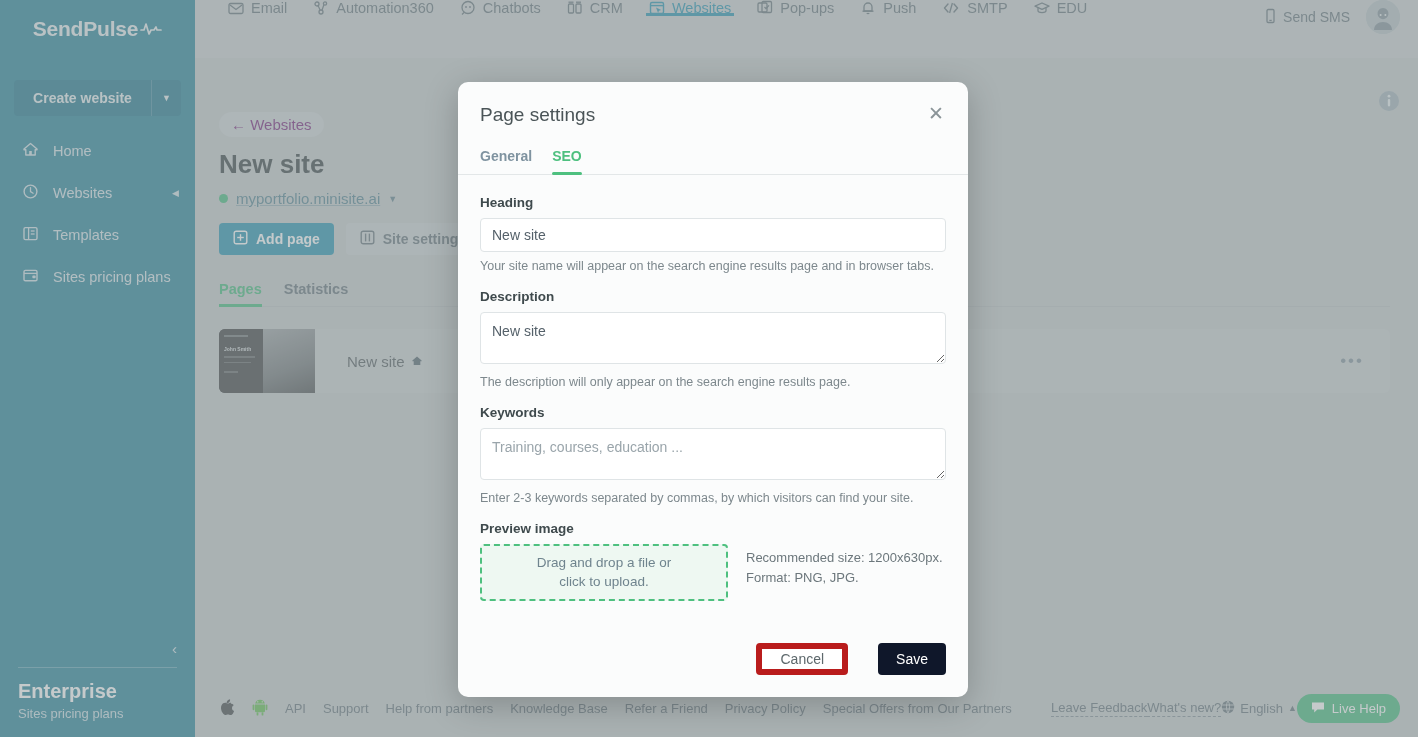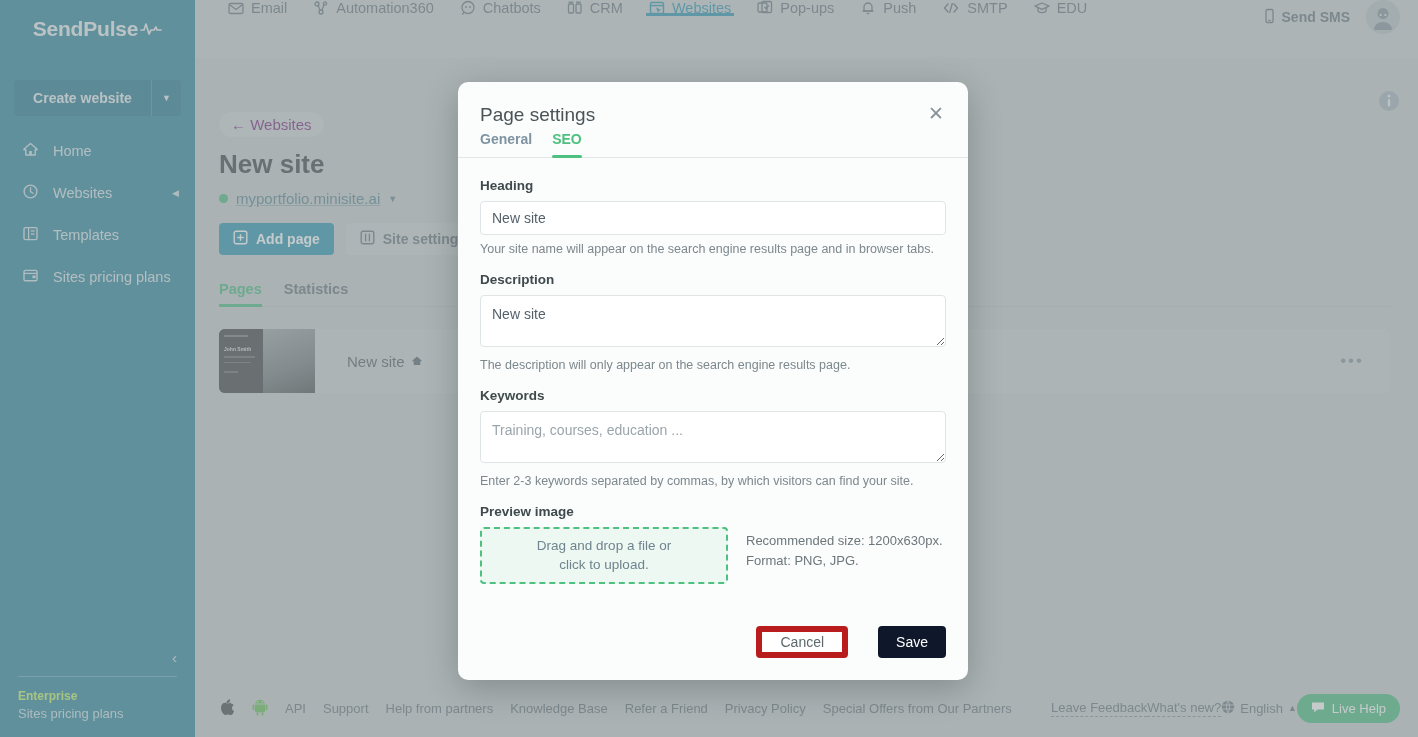--- a/index.html
+++ b/index.html
@@ -37,21 +37,21 @@
     position: relative; cursor: pointer;
   }
   .navitem.active { color: #1d8fae; }
   .navitem.active::after {
     content: ""; position: absolute; left: 10px; right: 10px; bottom: 0;
     height: 3px; background: #1d8fae;
   }
   .navitem svg { display: block; }
   #navright {
     margin-left: auto; display: flex; align-items: center;
-    gap: 16px; padding-right: 18px; font-weight: bold;
+    gap: 16px; padding-right: 18px;
   }
   #send-sms { display: flex; align-items: center; gap: 6px; font-size: 14px; color: #5e6e76; cursor: pointer;}
   #avatar {
     width: 34px; height: 34px; border-radius: 50%;
     background: #b3bfc4; display:flex; align-items:center; justify-content:center;
     overflow: hidden;
   }
 
   
   #sidebar {
@@ -76,21 +76,21 @@
     display: flex; align-items: center; gap: 14px;
     padding: 11px 0 11px 22px; color: #d6e4e9; font-size: 14.5px;
     cursor: pointer; position: relative;
   }
   .side-item .side-caret {
     position: absolute; right: 16px; font-size: 9px; color: #cfe0e5;
   }
   #sidebar-bottom { margin-top: auto; padding: 0 18px 16px 18px; }
   #collapse-btn { text-align: right; color: #cfe0e5; font-size: 15px; padding-bottom: 10px; cursor: pointer; }
   #plan-divider { height: 1px; background: rgba(255,255,255,0.28); margin-bottom: 12px; }
-  #plan-name { color: #bef264; font-size: 12px; font-weight: bold; }
+  #plan-name { color: #ffffff; font-size: 20px; font-weight: bold; }
   #plan-link { color: #cbdfe5; font-size: 13px; margin-top: 3px; cursor: pointer; }
 
   
   #main {
     position: absolute; top: 58px; left: 195px; right: 0; bottom: 0;
     background: #c3c9cb; z-index: 3; padding: 26px 28px 0 24px;
   }
   #back-pill {
     display: inline-block; background: #ccd2d4; border-radius: 13px;
     padding: 4px 12px; font-size: 15px; color: #701a75; cursor: pointer; margin-top: 28px;
@@ -170,21 +170,21 @@
     display: flex; flex-direction: column;
   }
   #modal-header {
     display: flex; align-items: flex-start;
     padding: 22px 24px 0 22px;
   }
   #modal-title { font-size: 19px; color: #4a5457; flex: 1; }
   #modal-close { font-size: 19px; color: #8a9498; cursor: pointer; line-height: 1; }
   #modal-tabs {
     display: flex; gap: 20px; padding: 0 22px;
-    margin-top: 5px; border-bottom: 1px solid #e3e7e8;
+    margin-top: 22px; border-bottom: 1px solid #e3e7e8;
   }
   .mtab {
     font-size: 14px; font-weight: bold; padding-bottom: 10px;
     color: #7f93a0; cursor: pointer; position: relative;
   }
   .mtab.active { color: #4ec07f; }
   .mtab.active::after {
     content:""; position:absolute; left:0; right:0; bottom:-1px;
     height:3px; background:#4ec07f; border-radius:2px;
   }

